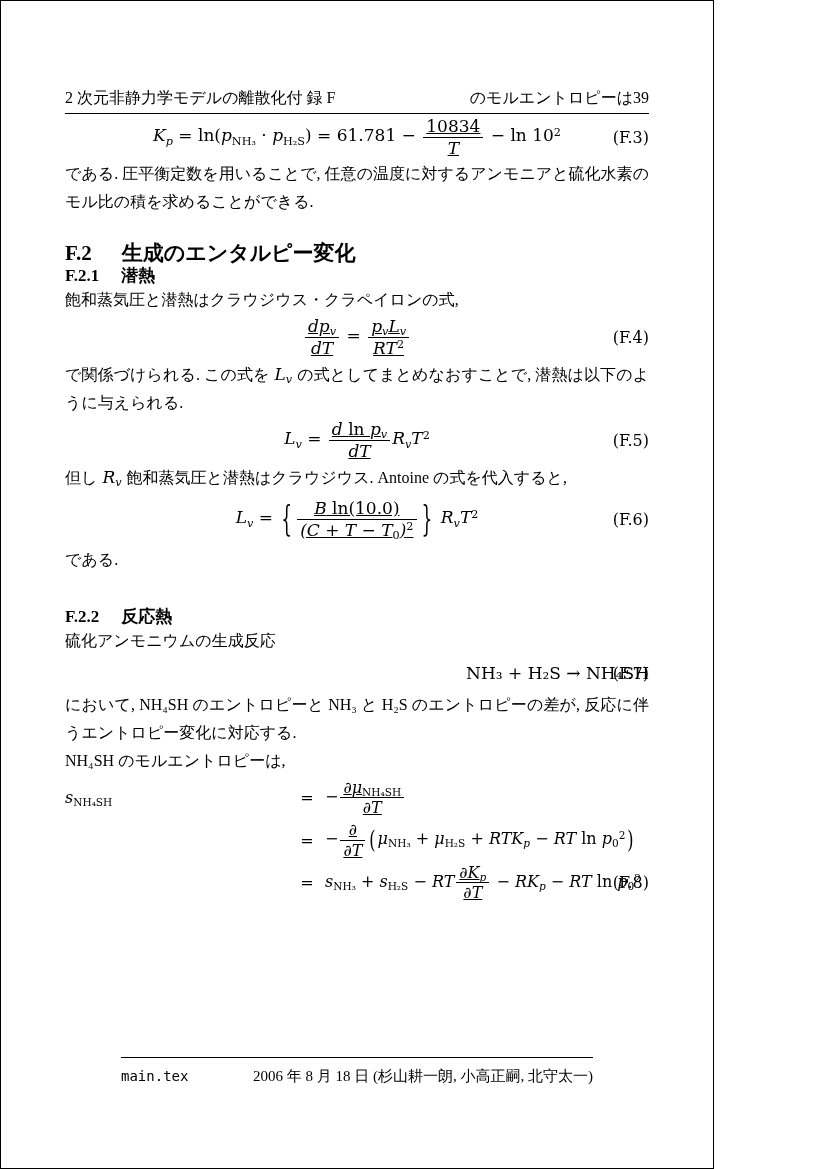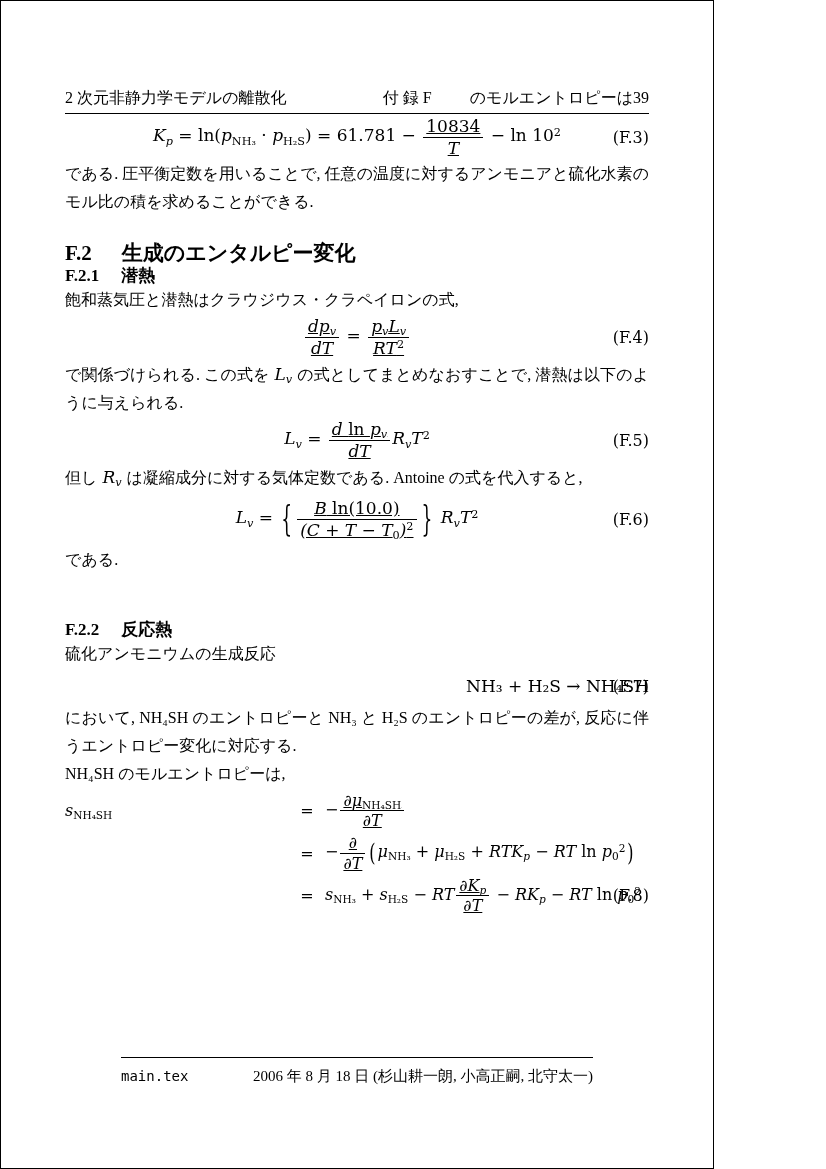--- a/index.html
+++ b/index.html
@@ -14,21 +14,21 @@
     font-family: "Liberation Serif", "DejaVu Serif", serif;
   }
   .content { width: 584px; margin: 0 auto; padding-top: 88px; }
 
   
   .running-head {
     display: flex; justify-content: space-between; align-items: baseline;
     border-bottom: 1px solid #000; padding-bottom: 7px;
     font-size: 16px; line-height: 17px;
   }
-  .rh-center { flex: 1 1 auto; display: flex; justify-content: flex-end; gap: 38px; }
+  .rh-center { flex: 1 1 auto; display: flex; justify-content: space-between; gap: 38px; }
   .rh-left { white-space: nowrap; }
   .rh-page { white-space: nowrap; }
 
   
   p.body {
     font-size: 16px; line-height: 28px; margin: 0;
     text-align: justify;
   }
 
   
@@ -124,30 +124,30 @@
       <span class="eqno">(F.4)</span>
     </div>
 
     <p class="body mt-sm"><span>で関係づけられる. この式を</span><span class="im"><span class="mi">L</span><sub class="mi">v</sub></span><span>の式としてまとめなおすことで, 潜熱は以下のように与えられる.</span></p>
 
     <div class="eq">
       <span><span class="mi">L</span><sub class="mi">v</sub> <span class="mr">=</span> <span class="frac"><span class="num"><span class="mi">d </span><span class="mr">ln </span><span class="mi">p</span><sub class="mi">v</sub></span><span class="den mi">dT</span></span><span class="mi">R</span><sub class="mi">v</sub><span class="mi">T</span><sup class="mr">2</sup></span>
       <span class="eqno">(F.5)</span>
     </div>
 
-    <p class="body mt-sm"><span>但し</span><span class="im"><span class="mi">R</span><sub class="mi">v</sub></span><span>は凝縮成分に対する気体定数である. Antoine の式を代入すると,</span></p>
+    <p class="body mt-sm"><span>但し</span><span class="im"><span class="mi">R</span><sub class="mi">v</sub></span><span>飽和蒸気圧と潜熱はクラウジウス. Antoine の式を代入すると,</span></p>
 
     <div class="eq" style="min-height:50px;">
       <span><span class="mi">L</span><sub class="mi">v</sub> <span class="mr">=</span> <span class="bigb mr">{</span><span class="frac"><span class="num"><span class="mi">B</span><span class="mr"> ln(10.0)</span></span><span class="den"><span class="mi">(C + T − T</span><sub class="mr">0</sub><span class="mi">)</span><sup class="mr">2</sup></span></span><span class="bigb mr">}</span> <span class="mi">R</span><sub class="mi">v</sub><span class="mi">T</span><sup class="mr">2</sup></span>
       <span class="eqno">(F.6)</span>
     </div>
 
     <p class="body mt-sm">である.</p>
 
-    <h3 class="sec mt-f22" style="margin-top:46px;"><span class="no">F.2.2</span><span class="ti">反応熱</span></h3>
+    <h3 class="sec mt-f22" style="margin-top:33px;"><span class="no">F.2.2</span><span class="ti">反応熱</span></h3>
 
     <p class="body mt-p7">硫化アンモニウムの生成反応</p>
 
     <div class="eq eq-simple">
       <span class="mr">NH₃ + H₂S → NH₄SH</span>
       <span class="eqno">(F.7)</span>
     </div>
 
     <p class="body mt-sm">において, NH₄SH のエントロピーと NH₃ と H₂S のエントロピーの差が, 反応に伴うエントロピー変化に対応する.</p>
 

